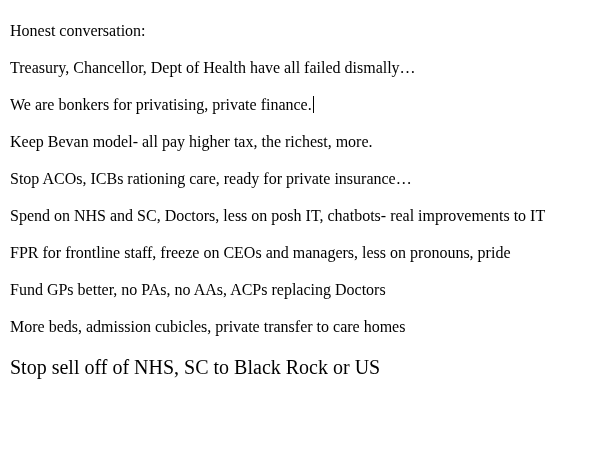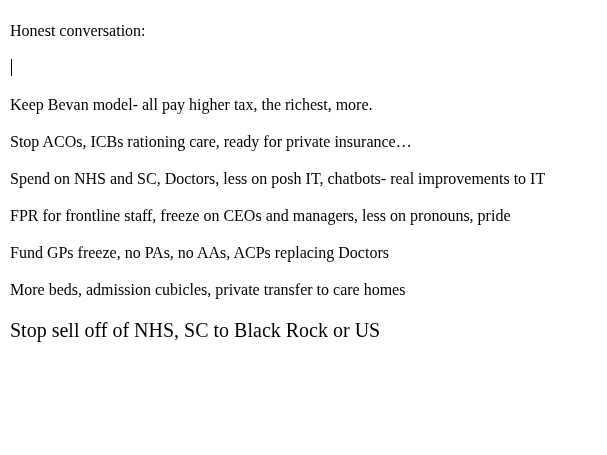--- a/index.html
+++ b/index.html
@@ -45,21 +45,22 @@
   @keyframes blink {
     0%, 50% { opacity: 1; }
     50.01%, 100% { opacity: 0; }
   }
 </style>
 </head>
 <body>
 
 <div class="doc">
   <p>Honest conversation:</p>
-  <p><span class="caret"></span></p>
+  <p>Treasury, Chancellor, Dept of Health have all failed dismally…</p>
+  <p><span>We are bonkers for privatising, private finance.</span><span class="caret"></span></p>
   <p>Keep Bevan model- all pay higher tax, the richest, more.</p>
   <p>Stop ACOs, ICBs rationing care, ready for private insurance…</p>
   <p>Spend on NHS and SC, Doctors, less on posh IT, chatbots- real improvements to IT</p>
   <p>FPR for frontline staff, freeze on CEOs and managers, less on pronouns, pride</p>
-  <p>Fund GPs freeze, no PAs, no AAs, ACPs replacing Doctors</p>
+  <p>Fund GPs better, no PAs, no AAs, ACPs replacing Doctors</p>
   <p>More beds, admission cubicles, private transfer to care homes</p>
   <p class="heading">Stop sell off of NHS, SC to Black Rock or US</p>
 </div>
 
 </body></html>

